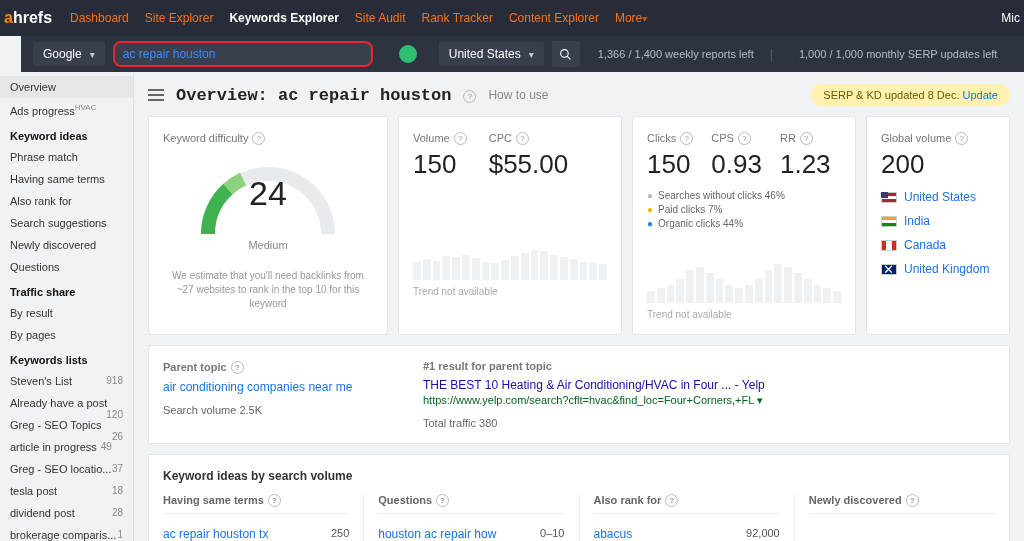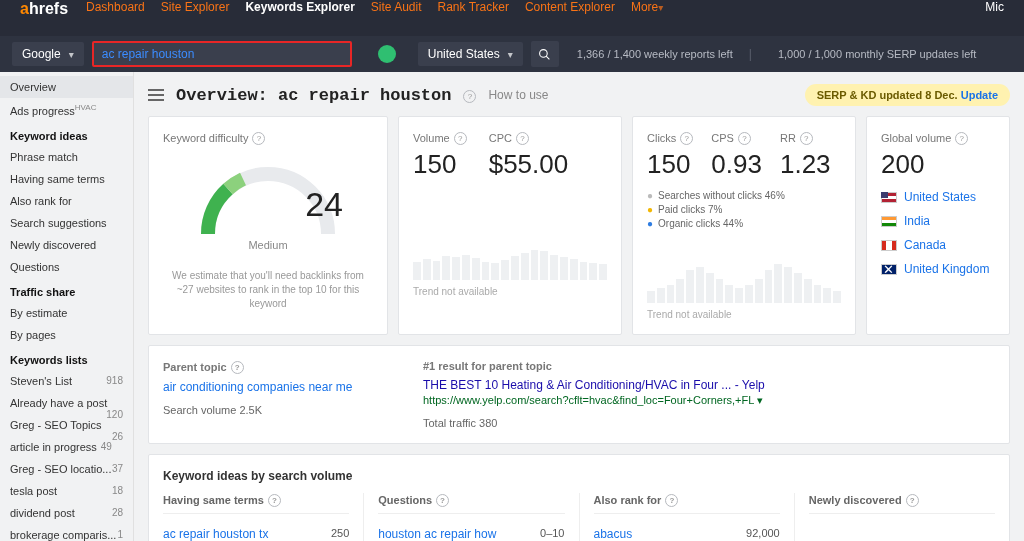--- a/index.html
+++ b/index.html
@@ -1,60 +1,60 @@
 <!DOCTYPE html>
 <html><head>
 <meta charset="utf-8">
 <style>
 * { margin: 0; padding: 0; box-sizing: border-box; }
 body { font-family: -apple-system, BlinkMacSystemFont, "Segoe UI", Helvetica, Arial, sans-serif; font-size: 12px; background: #f1f2f3; color: #333; }
-.topnav { background: #282c38; height: 36px; display: flex; align-items: flex-start; padding: 0 20px; }
+.topnav { background: #282c38; height: 36px; display: flex; align-items: center; padding: 0 4px; }
 .logo { color: #fff; font-weight: 700; font-size: 16px; margin-right: 18px; }
 .logo .o { color: #ff8800; }
 .topnav a { color: #f97316; text-decoration: none; margin-right: 16px; font-size: 12px; }
 .topnav a.active { color: #fff; font-weight: 600; }
 .topnav .spacer { flex: 1; }
 .topnav .usr { color: #fff; }
-.secondbar { background: #2e3340; height: 36px; display: flex; align-items: center; padding: 0 12px; gap: 8px; font-size: 12px; }
+.secondbar { background: #2e3340; height: 36px; display: flex; align-items: center; padding: 0 12px; gap: 8px; font-size: 12px; margin-left: 21px; }
 .dd { background: #3a3f4d; color: #fff; padding: 5px 10px; border-radius: 2px; display: flex; align-items: center; gap: 8px; }
 .caret::after { content: "▾"; font-size: 10px; opacity: .7; }
-.searchbox { background: #3a3f4d; color: #3b8cff; padding: 4px 8px; width: 260px; border: 2px solid #e82626; border-radius: 2px; }
+.searchbox { background: #3a3f4d; color: #3b8cff; padding: 4px 8px; width: 260px; border: 2px solid #e82626; border-radius: 8px; }
 .circ { width: 18px; height: 18px; border-radius: 50%; background: #2fbf71; display:inline-block; }
 .sbtn { background:#3a3f4d; color:#fff; width:28px; height:26px; border-radius:2px; display:flex; align-items:center; justify-content:center;}
 .sbar-txt { color:#b7bbc4; font-size:11px; margin-left:10px;}
 .pipe { color:#5a5f6d; margin:0 8px; }
 .layout { display:flex; }
 .sidebar { width:134px; background:#f1f2f3; border-right:1px solid #e0e0e0; padding-top:4px; }
 .sidebar .sitem { padding:5px 10px; font-size:11px; color:#333; cursor:pointer; }
 .sidebar .sitem.active { background:#e4e6e9; }
 .sidebar .sec { padding:8px 10px 4px; font-size:11px; font-weight:600; color:#111;}
 .sidebar .sitem .cnt { float:right; color:#888; font-size:10px;}
 .beta { font-size:8px; color:#888; vertical-align:super; }
 .main { flex:1; padding:0 14px 20px 14px; }
 .pagehead { display:flex; align-items:center; padding:12px 0 10px 0; gap:12px;}
 .burger { width:16px; height:12px; display:inline-block; }
 .burger::before { content:""; display:block; width:16px; height:2px; background:#666; box-shadow: 0 5px 0 #666, 0 10px 0 #666; }
 .pagehead h1 { font-size:17px; font-weight:600; color:#222;font-family:Liberation Mono, monospace;}
 .howto { color:#888; font-size:12px; }
-.pill { background:#fff2b0; color:#6b5b00; padding:5px 12px; border-radius:12px; font-size:11px;font-weight:bold;}
+.pill { background:#fff2b0; color:#6b5b00; padding:5px 12px; border-radius:12px; font-size:11px;}
 .pill a { color:#1a73e8; text-decoration:none; }
 .cards { display:flex; gap:10px; }
 .card { background:#fff; border:1px solid #e2e4e7; border-radius:2px; padding:14px; }
 .card.c1 { flex:0 0 240px;}
 .card.c2 { flex:0 0 224px;}
 .card.c3 { flex:0 0 224px;}
 .card.c4 { flex:1;}
 .metriclbl { font-size:11px; color:#777; display:flex; align-items:center; gap:4px; margin-bottom:4px;}
 .help::after { content:"?"; display:inline-block; width:11px; height:11px; border:1px solid #b6b9be; border-radius:50%; font-size:8px; line-height:11px; text-align:center; color:#999;}
 .bignum { font-size:26px; font-weight:400; color:#222;}
 .metricrow { display:flex; gap:22px; }
 .gauge-wrap { text-align:center; margin-top:14px;}
 .gauge { position:relative; width:150px; height:80px; margin:0 auto;}
 .gauge svg { width:150px; height:80px;}
-.gauge-num { position:absolute; top:26px; left:0; width:100%; font-size:34px; color:#222;text-align:right;}
+.gauge-num { position:absolute; top:15px; left:0; width:100%; font-size:34px; color:#222;}
 .gauge-lbl { color:#888; font-size:11px;}
 .estimate { color:#999; font-size:10px; text-align:center; margin-top:18px; line-height:1.4;}
 .spark { height:60px; margin-top:40px; display:flex; align-items:flex-end; gap:2px;}
 .spark div { flex:1; background:#eef0f2;}
 .trend { color:#aaa; font-size:10px; margin-top:6px;}
 .clickrow { display:flex; gap:18px;}
 .legend { margin-top:10px; font-size:10px; color:#666; display:flex; flex-direction:column; gap:3px;}
 .legend span::before { content:"●"; margin-right:5px;}
 .dot-gray::before{color:#bbb;} .dot-yellow::before{color:#f2b705;} .dot-blue::before{color:#2f7de1;}
 .country-list { margin-top:10px; display:flex; flex-direction:column; gap:10px;}
@@ -121,21 +121,21 @@
     <div class="sitem active">Overview</div>
     <div class="sitem"><span>Ads progress</span><span class="beta">HVAC</span></div>
     <div class="sec">Keyword ideas</div>
     <div class="sitem">Phrase match</div>
     <div class="sitem">Having same terms</div>
     <div class="sitem">Also rank for</div>
     <div class="sitem">Search suggestions</div>
     <div class="sitem">Newly discovered</div>
     <div class="sitem">Questions</div>
     <div class="sec">Traffic share</div>
-    <div class="sitem">By estimate</div>
+    <div class="sitem">By result</div>
     <div class="sitem">By pages</div>
     <div class="sec">Keywords lists</div>
     <div id="lists-holder">
         <div class="sitem">Steven's List<span class="cnt">918</span></div>
         <div class="sitem">Already have a post<span class="cnt">120</span></div>
         <div class="sitem">Greg - SEO Topics<span class="cnt">26</span></div>
         <div class="sitem">article in progress<span class="cnt">49</span></div>
         <div class="sitem">Greg - SEO locatio...<span class="cnt">37</span></div>
         <div class="sitem">tesla post<span class="cnt">18</span></div>
         <div class="sitem">dividend post<span class="cnt">28</span></div>

